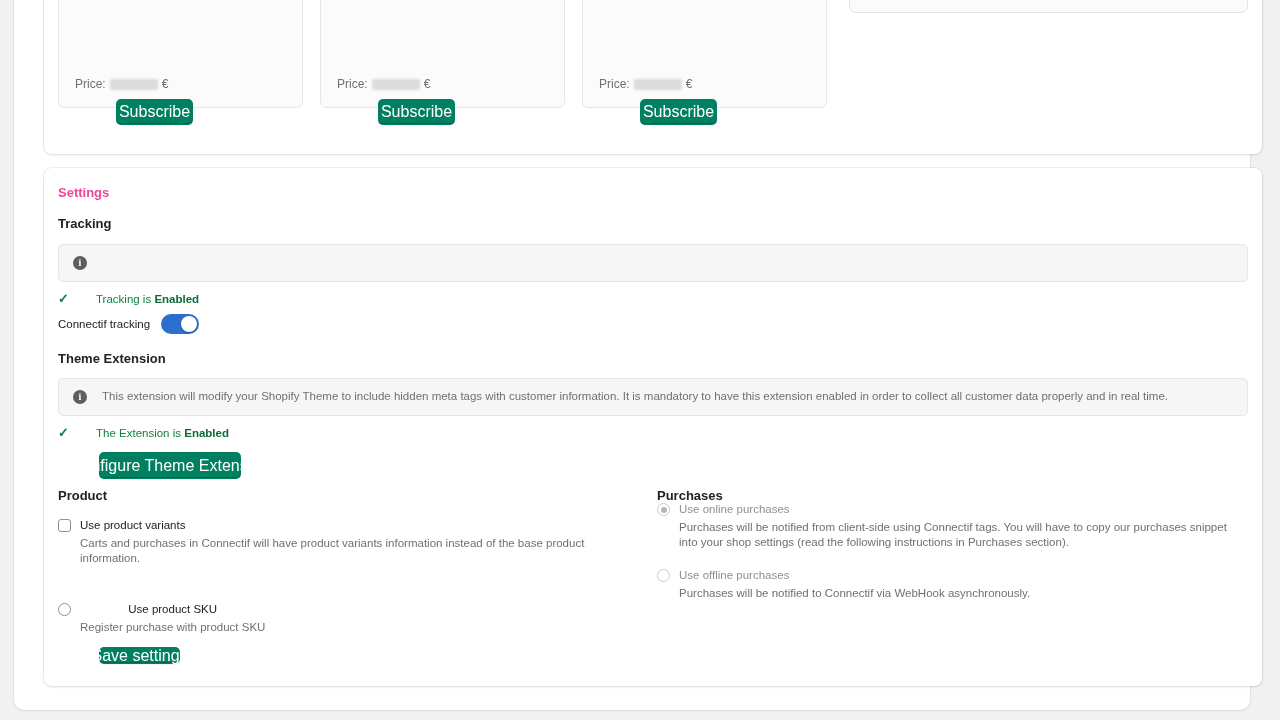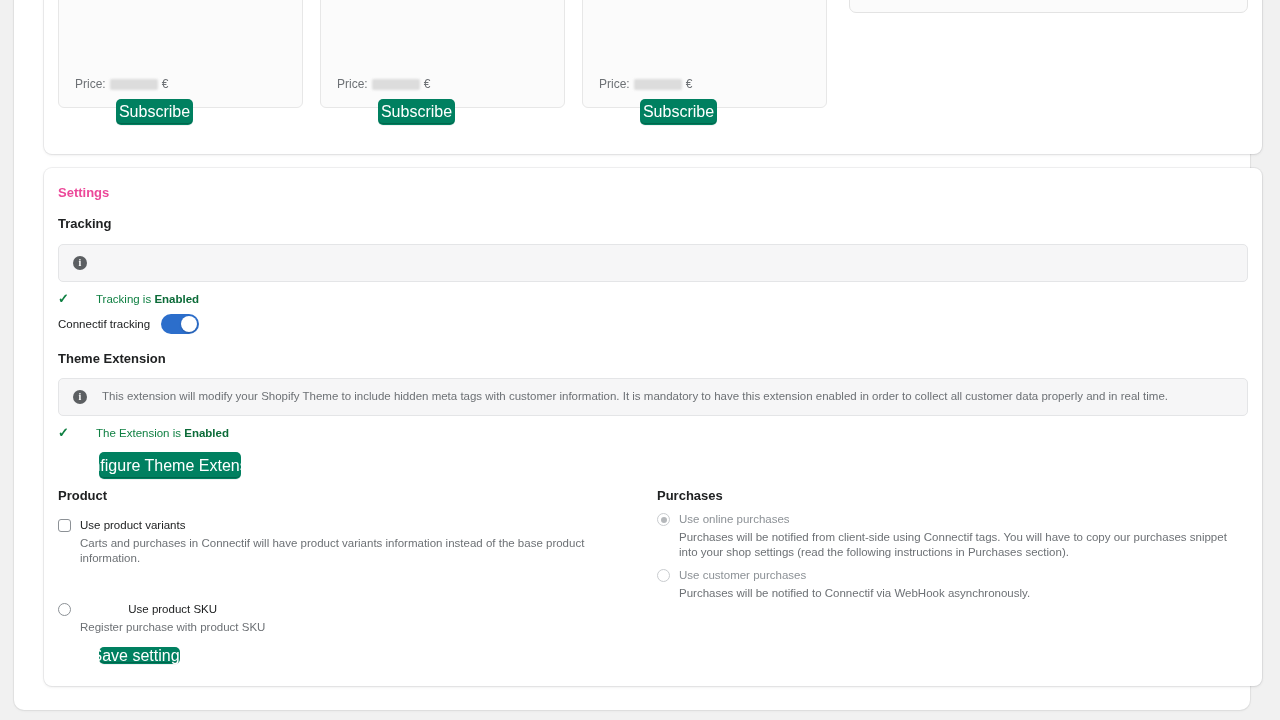--- a/index.html
+++ b/index.html
@@ -197,21 +197,21 @@
     left: 2.5px; top: 2.5px; width: 6px; height: 6px;
     border-radius: 50%; background: #2c6ecb;
   }
   .rb.dim { border-color: #c9cccf; cursor: default; }
   .rb.dim.checked { border-color: #c9cccf; }
   .rb.dim.checked::after { background: #b5b8bb; }
 
   .o-variants { left: 14px; top: 350px; width: 580px; justify-content: space-between; }
   .o-pid      { left: 14px; top: 398px; width: 580px; }
   .o-psku     { left: 14px; top: 434px; width: 580px; text-align: center; }
-  .o-online   { left: 613px; top: 344px; width: 591px; }
+  .o-online   { left: 613px; top: 334px; width: 591px; }
   .o-offline  { left: 613px; top: 400px; width: 591px; }
 
   .btn-save {
     position: absolute; left: 14px; top: 479px;
     width: 81px; height: 17px;
   }
 </style>
 </head>
 <body>
 
@@ -333,20 +333,20 @@
         <div class="opt-label dim">Use online purchases</div>
         <div class="opt-desc">Purchases will be notified from client-side using Connectif tags. You will have to copy our purchases snippet into your shop settings (read the following instructions in Purchases section).</div>
       </div>
     </div>
 
     <div class="opt o-offline">
       <div class="boxcol">
         <div class="rb dim"></div>
       </div>
       <div class="labelcol">
-        <div class="opt-label dim">Use customer purchases</div>
+        <div class="opt-label dim">Use offline purchases</div>
         <div class="opt-desc">Purchases will be notified to Connectif via WebHook asynchronously.</div>
       </div>
     </div>
 
     <button class="btn btn-green btn-save">Save settings</button>
   </div>
 </div>
 
 </body></html>

